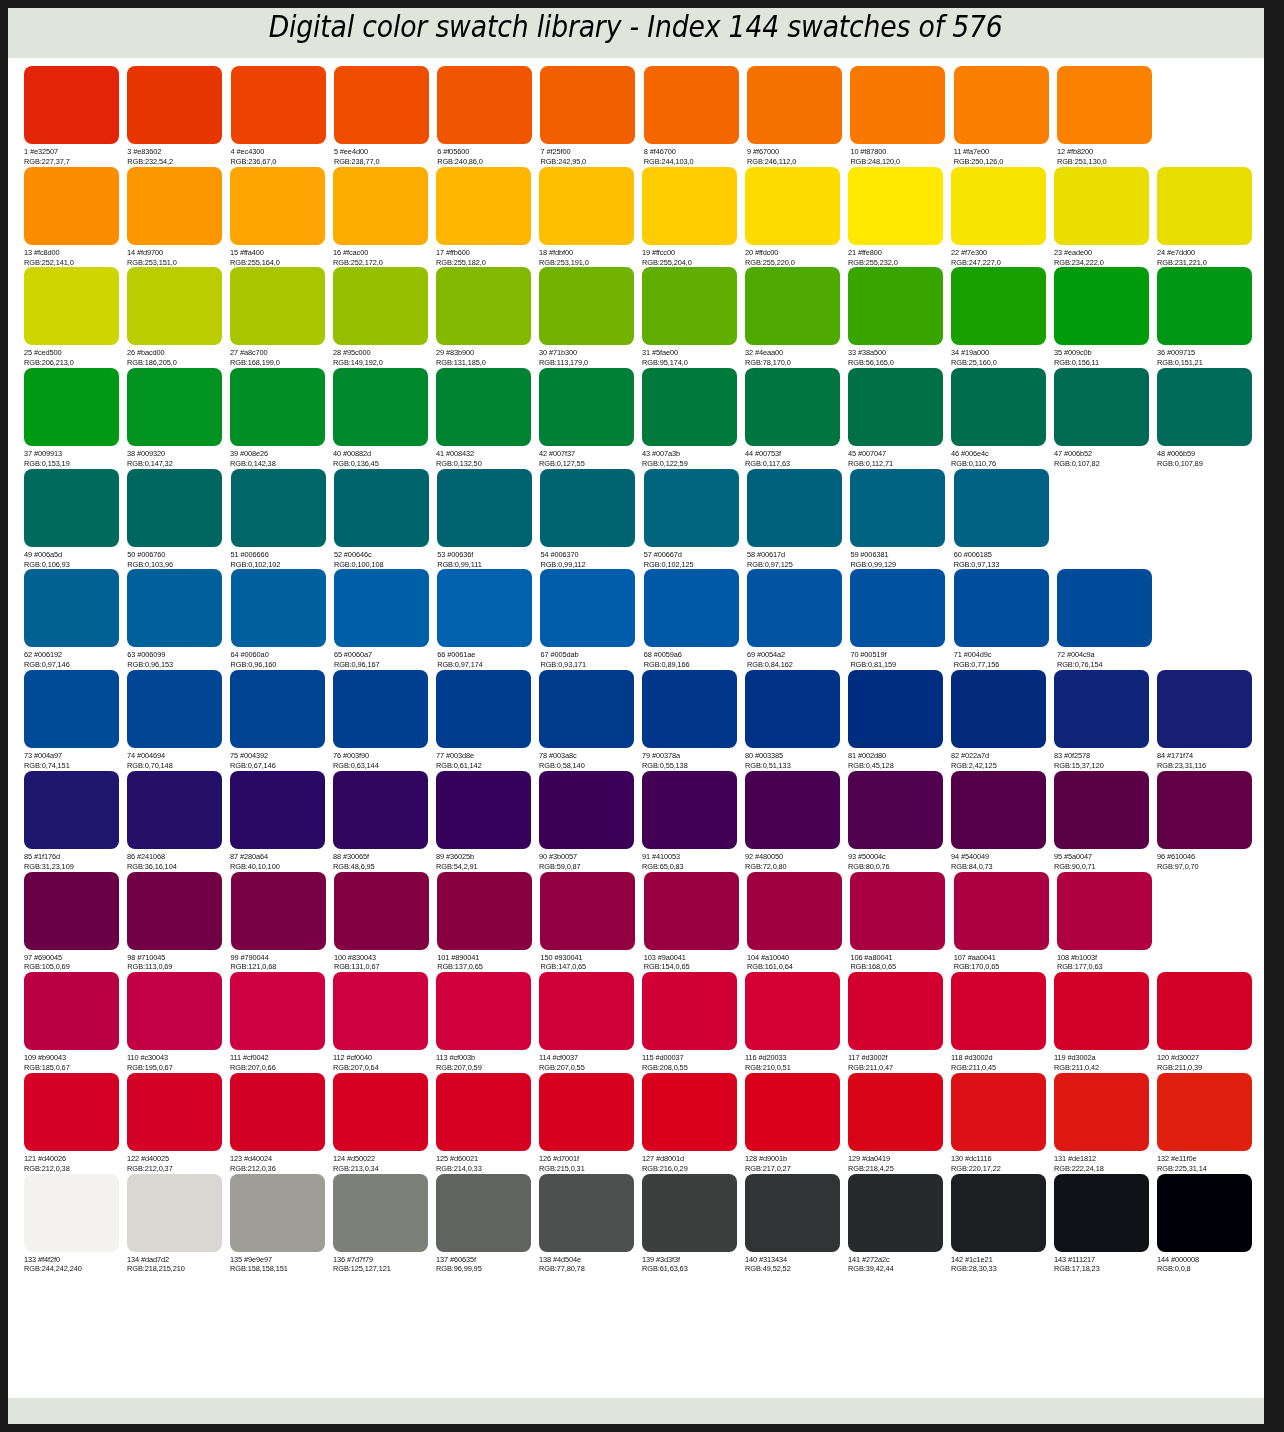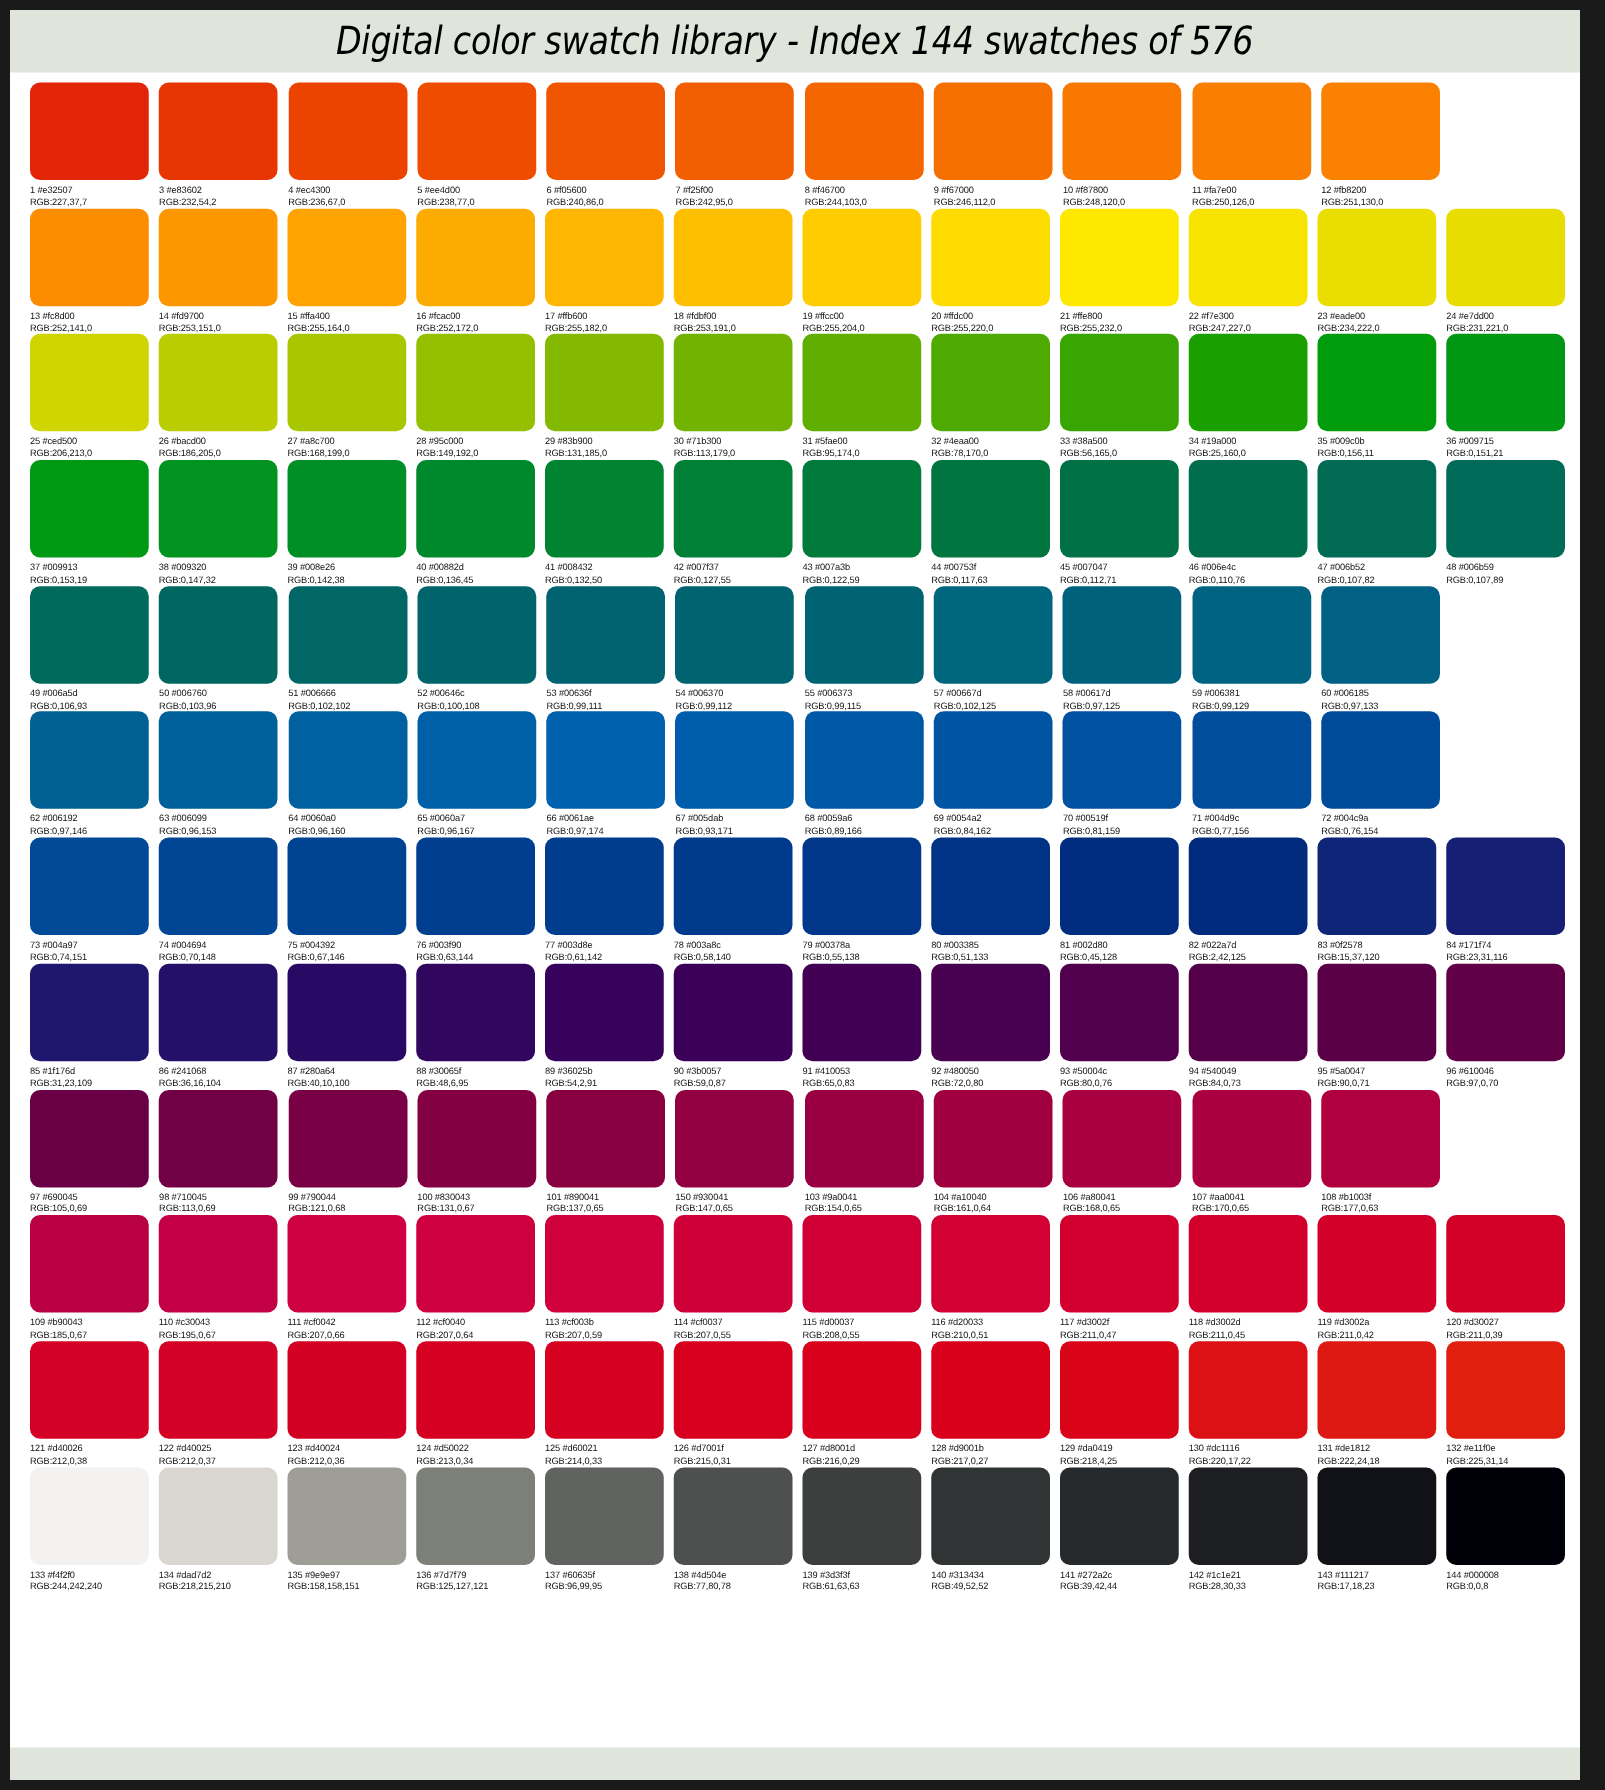--- a/index.html
+++ b/index.html
@@ -19,21 +19,21 @@
     position: relative;
     width: 1256px;
     height: 1416px;
     background: #ffffff;
     overflow: hidden;
   }
   #title-bar {
     height: 50px;
     background: #dfe5db;
     display: flex;
-    align-items: center;
+    align-items: flex-start;
     justify-content: center;
     width: 100%;
   }
   #title-text {
     font-family: "DejaVu Sans", sans-serif;
     font-style: italic;
     font-size: 31px;
     font-weight: 400;
     color: #000;
     letter-spacing: -0.2px;
@@ -461,27 +461,20 @@
             </div>
           </div>
           <div class="swatch-cell">
             <div class="swatch-chip" style="background: rgb(0, 99, 112);"></div>
             <div class="swatch-meta">
               <span class="swatch-id">54 #006370</span>
               <span class="swatch-rgb">RGB:0,99,112</span>
             </div>
           </div>
           <div class="swatch-cell">
-            <div class="swatch-chip" style="background: rgb(0, 99, 115);"></div>
-            <div class="swatch-meta">
-              <span class="swatch-id">55 #006373</span>
-              <span class="swatch-rgb">RGB:0,99,115</span>
-            </div>
-          </div>
-          <div class="swatch-cell">
             <div class="swatch-chip" style="background: rgb(0, 102, 125);"></div>
             <div class="swatch-meta">
               <span class="swatch-id">57 #00667d</span>
               <span class="swatch-rgb">RGB:0,102,125</span>
             </div>
           </div>
           <div class="swatch-cell">
             <div class="swatch-chip" style="background: rgb(0, 97, 125);"></div>
             <div class="swatch-meta">
               <span class="swatch-id">58 #00617d</span>

